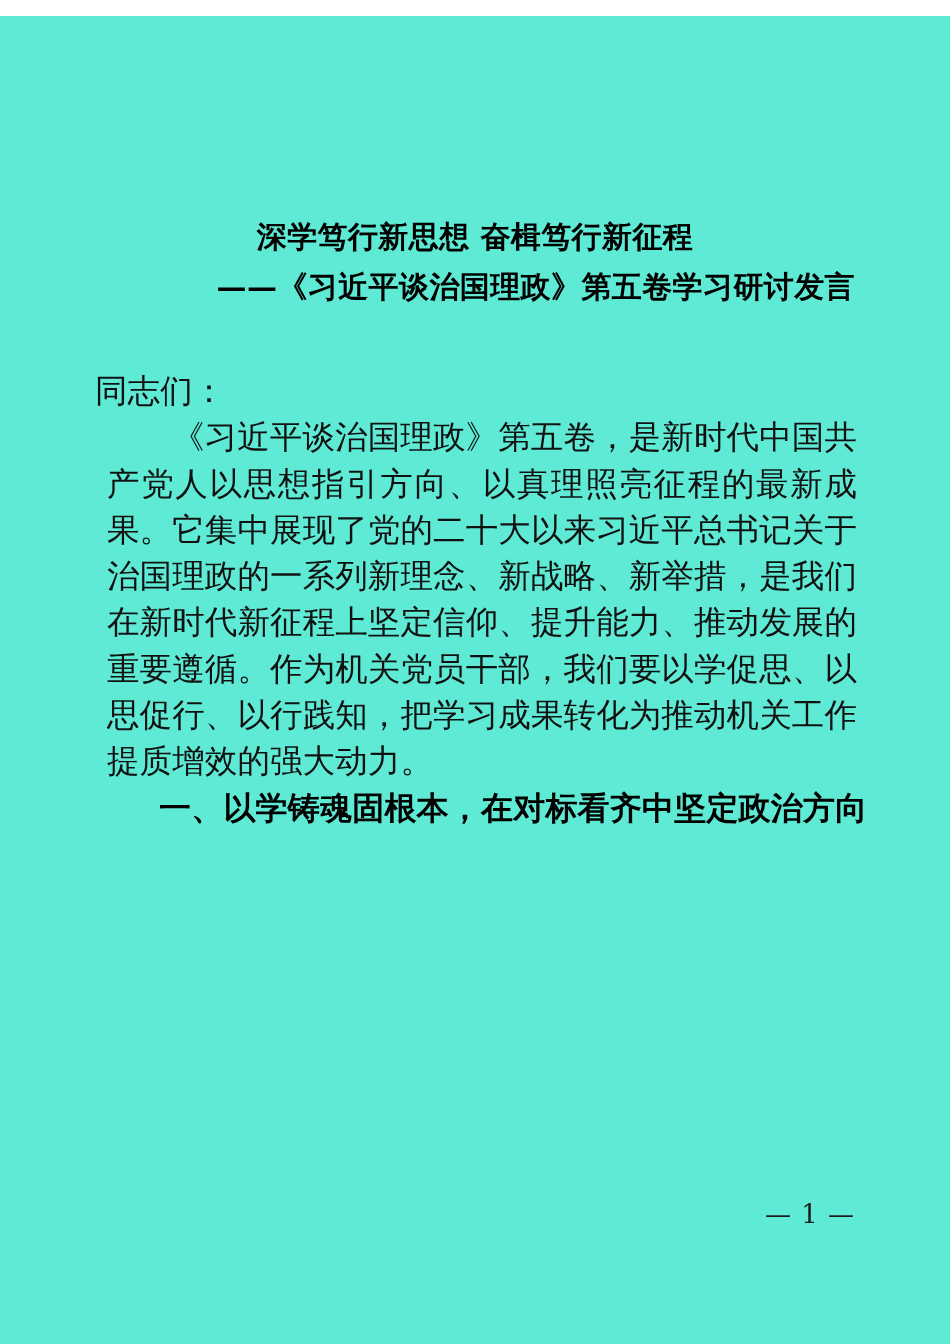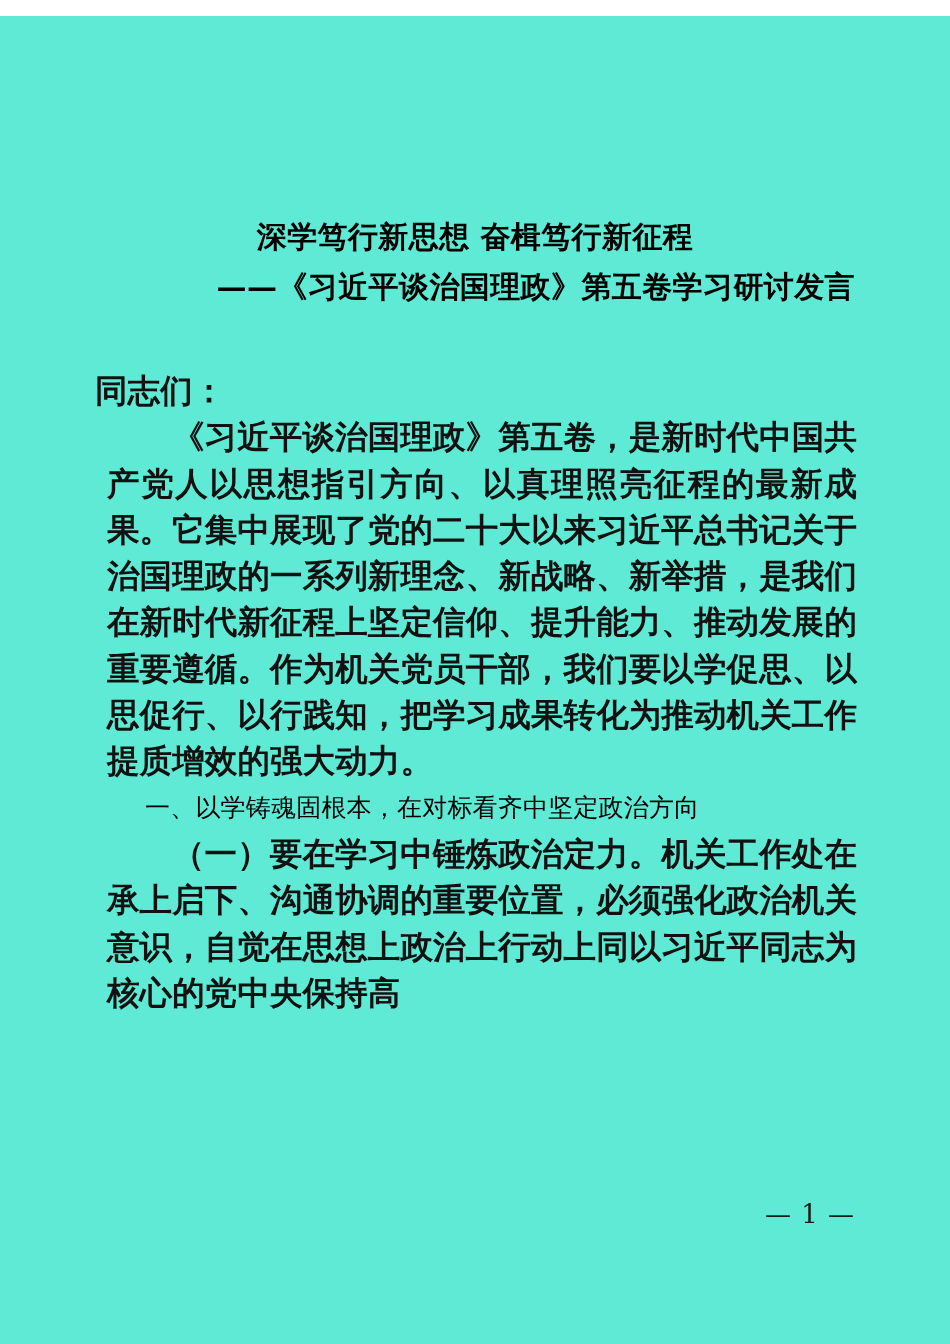--- a/index.html
+++ b/index.html
@@ -61,39 +61,39 @@
   p.para {
     margin: 0;
     font-family: "DejaVu Serif", "Liberation Serif", serif;
     font-size: 32.5px;
     line-height: 46.3px;
     letter-spacing: 0.1px;
     text-align: justify;
     text-justify: inter-character;
     text-align-last: left;
     color: #111111;
-    font-weight: 700;
+    font-weight: 400;
   }
 
   p.salutation {
     text-indent: 0;
     text-align: left;
   }
 
   p.indent2 {
     text-indent: 2em;
     margin-left: 12px;
   }
 
   h2.section-heading {
     margin: 0;
     font-family: "DejaVu Sans", "Liberation Sans", sans-serif;
-    font-size: 25px;
+    font-size: 32px;
     line-height: 46.3px;
-    font-weight: 400;
+    font-weight: 700;
     text-indent: 2em;
     letter-spacing: 0.2px;
     color: #000000;
     text-align: left;
     white-space: nowrap;
   }
 
   
   .page-number {
     position: absolute;
@@ -120,19 +120,18 @@
 
   <div class="body-block">
 
     <p class="para salutation">同志们：</p>
 
     <p class="para indent2">《习近平谈治国理政》第五卷，是新时代中国共产党人以思想指引方向、以真理照亮征程的最新成果。它集中展现了党的二十大以来习近平总书记关于治国理政的一系列新理念、新战略、新举措，是我们在新时代新征程上坚定信仰、提升能力、推动发展的重要遵循。作为机关党员干部，我们要以学促思、以思促行、以行践知，把学习成果转化为推动机关工作提质增效的强大动力。</p>
 
     <h2 class="section-heading">一、以学铸魂固根本，在对标看齐中坚定政治方向</h2>
 
 
-    <p class="para indent2">（一）要在学习中锤炼政治定力。机关工作处在承上启下、沟通协调的重要位置，必须强化政治机关意识，自觉在思想上政治上行动上同以习近平同志为核心的党中央保持高</p>
 
   </div>
 
   <div class="page-number">— 1 —</div>
 
 </div>
 
 </body></html>

